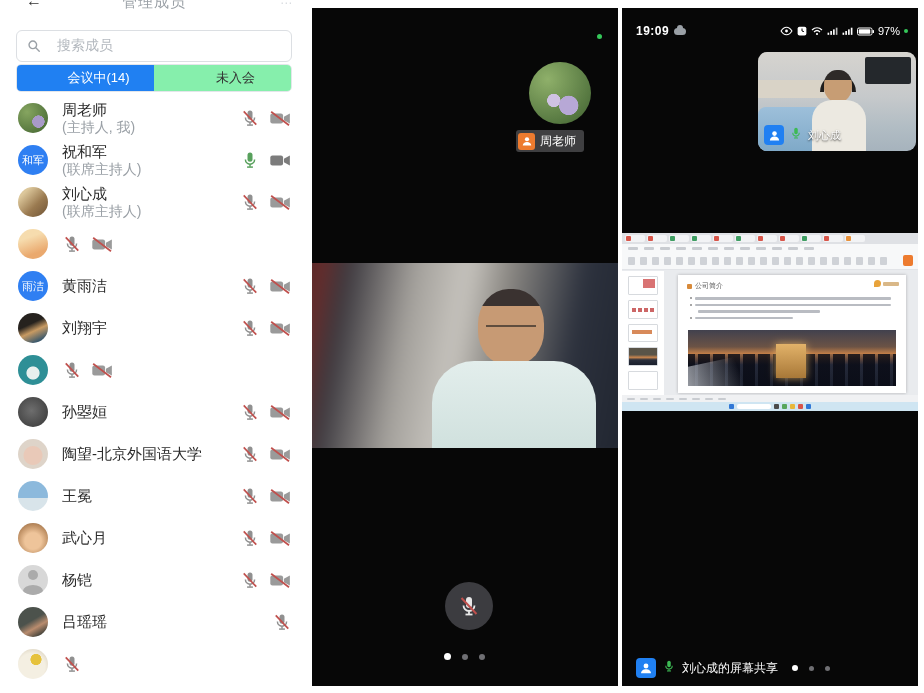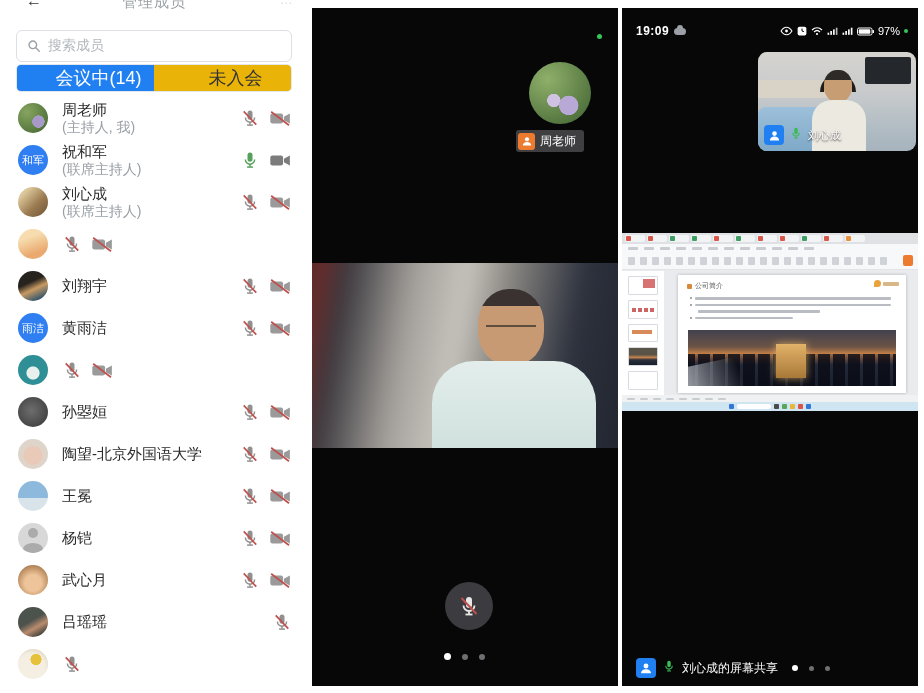--- a/index.html
+++ b/index.html
@@ -12,28 +12,28 @@
   #mid-panel   { left:312px; width:306px; background:#fff; }
   #right-panel { left:622px; width:296px; background:#fff; }
   .black-screen { position:absolute; left:0; top:8px; width:100%; height:678px; background:#070707; }
 
   
   .lp-header { position:absolute; top:0; left:0; width:100%; height:20px; overflow:hidden; }
   .lp-back { position:absolute; left:26px; top:-8px; font-size:16px; color:#333; }
   .lp-title { position:absolute; left:0; right:0; top:-7px; text-align:center; font-size:15px; color:#9aa0a6; letter-spacing:1px; }
   .lp-actions { position:absolute; right:14px; top:-4px; color:#d9dce0; font-size:12px; letter-spacing:2px; }
 
-  .search-box { position:absolute; left:16px; top:30px; width:276px; height:32px; border:1px solid #dcdfe3; border-radius:6px; display:flex; align-items:center; padding:0 10px; gap:7px; background:#fff; }
+  .search-box { position:absolute; left:16px; top:30px; width:276px; height:32px; border:1px solid #dcdfe3; border-radius:6px; display:flex; align-items:center; padding:0 10px; gap:16px; background:#fff; }
   .search-box svg { flex:0 0 auto; }
   .search-placeholder { font-size:14px; color:#b4b9bf; }
 
   .tabs { position:absolute; left:16px; top:64px; width:276px; height:28px; display:flex; border:1px solid #e3e6ea; border-radius:5px; overflow:hidden; }
-  .tab { flex:1; display:flex; align-items:center; justify-content:center; font-size:18px; cursor:pointer;padding-left:26px; }
+  .tab { flex:1; display:flex; align-items:center; justify-content:center; font-size:13px; cursor:pointer;padding-left:26px; }
   .tab.active { background:#2080f2; color:#fff; }
-  .tab.inactive { background:#eab308; color:#333;text-align:center; }
+  .tab.inactive { background:#86efac; color:#333;text-align:center; }
 
   .member-list { position:absolute; left:0; top:97px; width:100%; }
   .member-row { position:relative; height:42px; display:flex; align-items:center; padding:0 16px 0 18px; }
   .avatar { width:30px; height:30px; border-radius:50%; flex:0 0 auto; margin-right:14px; display:flex; align-items:center; justify-content:center; overflow:hidden; position:relative; }
   .avatar.initials { color:#fff; font-size:11px; }
   .member-text { flex:1; display:flex; flex-direction:column; justify-content:center; line-height:1.15; min-width:0; }
   .member-name { font-size:15px; color:#2a2a2a; white-space:nowrap; }
   .member-role { font-size:14px; color:#9aa0a6; margin-top:1px; }
   .row-icons { display:flex; align-items:center; gap:9px; }
   .row-icons .icon { display:flex; }
@@ -260,20 +260,46 @@
               <svg width="23" height="17" viewBox="0 0 26 20">
      <rect x="1" y="4" width="15" height="12" rx="2.5" fill="#9a9a9a"></rect>
      <path d="M17 8l7-4v12l-7-4z" fill="#9a9a9a"></path>
      <line x1="2" y1="2" x2="23" y2="18" stroke="#c0504d" stroke-width="2"></line>
    </svg>
             </span>
         </div>
       </div>
 
       <div class="member-row">
+        <span class="avatar av5 initials">雨洁</span>
+        <div class="member-text">
+          <span class="member-name">黄雨洁</span>
+
+        </div>
+        <div class="row-icons">
+          <span class="icon mic">
+              <svg width="20" height="20" viewBox="0 0 24 24">
+     <rect x="9" y="3" width="6" height="11" rx="3" fill="#909090"></rect>
+     <path d="M6.5 11.5a5.5 5.5 0 0 0 11 0" stroke="#909090" stroke-width="1.8" fill="none"></path>
+     <line x1="12" y1="17.5" x2="12" y2="20" stroke="#909090" stroke-width="1.8"></line>
+     <line x1="8.5" y1="20.5" x2="15.5" y2="20.5" stroke="#909090" stroke-width="1.8"></line>
+     <line x1="4.5" y1="4" x2="19.5" y2="20" stroke="#c0504d" stroke-width="2"></line>
+   </svg>
+            </span>
+          <span class="icon cam">
+              <svg width="23" height="17" viewBox="0 0 26 20">
+     <rect x="1" y="4" width="15" height="12" rx="2.5" fill="#9a9a9a"></rect>
+     <path d="M17 8l7-4v12l-7-4z" fill="#9a9a9a"></path>
+     <line x1="2" y1="2" x2="23" y2="18" stroke="#c0504d" stroke-width="2"></line>
+   </svg>
+            </span>
+        </div>
+      </div>
+
+      <div class="member-row">
         <span class="avatar av6"></span>
         <div class="member-text">
           <span class="member-name">刘翔宇</span>
 
         </div>
         <div class="row-icons">
           <span class="icon mic">
               <svg width="20" height="20" viewBox="0 0 24 24">
      <rect x="9" y="3" width="6" height="11" rx="3" fill="#909090"></rect>
      <path d="M6.5 11.5a5.5 5.5 0 0 0 11 0" stroke="#909090" stroke-width="1.8" fill="none"></path>
@@ -286,46 +312,20 @@
               <svg width="23" height="17" viewBox="0 0 26 20">
      <rect x="1" y="4" width="15" height="12" rx="2.5" fill="#9a9a9a"></rect>
      <path d="M17 8l7-4v12l-7-4z" fill="#9a9a9a"></path>
      <line x1="2" y1="2" x2="23" y2="18" stroke="#c0504d" stroke-width="2"></line>
    </svg>
             </span>
         </div>
       </div>
 
       <div class="member-row">
-        <span class="avatar av5 initials">雨洁</span>
-        <div class="member-text">
-          <span class="member-name">黄雨洁</span>
-
-        </div>
-        <div class="row-icons">
-          <span class="icon mic">
-              <svg width="20" height="20" viewBox="0 0 24 24">
-     <rect x="9" y="3" width="6" height="11" rx="3" fill="#909090"></rect>
-     <path d="M6.5 11.5a5.5 5.5 0 0 0 11 0" stroke="#909090" stroke-width="1.8" fill="none"></path>
-     <line x1="12" y1="17.5" x2="12" y2="20" stroke="#909090" stroke-width="1.8"></line>
-     <line x1="8.5" y1="20.5" x2="15.5" y2="20.5" stroke="#909090" stroke-width="1.8"></line>
-     <line x1="4.5" y1="4" x2="19.5" y2="20" stroke="#c0504d" stroke-width="2"></line>
-   </svg>
-            </span>
-          <span class="icon cam">
-              <svg width="23" height="17" viewBox="0 0 26 20">
-     <rect x="1" y="4" width="15" height="12" rx="2.5" fill="#9a9a9a"></rect>
-     <path d="M17 8l7-4v12l-7-4z" fill="#9a9a9a"></path>
-     <line x1="2" y1="2" x2="23" y2="18" stroke="#c0504d" stroke-width="2"></line>
-   </svg>
-            </span>
-        </div>
-      </div>
-
-      <div class="member-row">
         <span class="avatar av7"></span>
         <div class="row-icons">
           <span class="icon mic">
               <svg width="20" height="20" viewBox="0 0 24 24">
      <rect x="9" y="3" width="6" height="11" rx="3" fill="#909090"></rect>
      <path d="M6.5 11.5a5.5 5.5 0 0 0 11 0" stroke="#909090" stroke-width="1.8" fill="none"></path>
      <line x1="12" y1="17.5" x2="12" y2="20" stroke="#909090" stroke-width="1.8"></line>
      <line x1="8.5" y1="20.5" x2="15.5" y2="20.5" stroke="#909090" stroke-width="1.8"></line>
      <line x1="4.5" y1="4" x2="19.5" y2="20" stroke="#c0504d" stroke-width="2"></line>
    </svg>
@@ -412,49 +412,49 @@
               <svg width="23" height="17" viewBox="0 0 26 20">
      <rect x="1" y="4" width="15" height="12" rx="2.5" fill="#9a9a9a"></rect>
      <path d="M17 8l7-4v12l-7-4z" fill="#9a9a9a"></path>
      <line x1="2" y1="2" x2="23" y2="18" stroke="#c0504d" stroke-width="2"></line>
    </svg>
             </span>
         </div>
       </div>
 
       <div class="member-row">
+        <span class="avatar av11"></span>
+        <div class="member-text">
+          <span class="member-name">武心月</span>
+
+        </div>
+        <div class="row-icons">
+          <span class="icon mic">
+              <svg width="20" height="20" viewBox="0 0 24 24">
+     <rect x="9" y="3" width="6" height="11" rx="3" fill="#909090"></rect>
+     <path d="M6.5 11.5a5.5 5.5 0 0 0 11 0" stroke="#909090" stroke-width="1.8" fill="none"></path>
+     <line x1="12" y1="17.5" x2="12" y2="20" stroke="#909090" stroke-width="1.8"></line>
+     <line x1="8.5" y1="20.5" x2="15.5" y2="20.5" stroke="#909090" stroke-width="1.8"></line>
+     <line x1="4.5" y1="4" x2="19.5" y2="20" stroke="#c0504d" stroke-width="2"></line>
+   </svg>
+            </span>
+          <span class="icon cam">
+              <svg width="23" height="17" viewBox="0 0 26 20">
+     <rect x="1" y="4" width="15" height="12" rx="2.5" fill="#9a9a9a"></rect>
+     <path d="M17 8l7-4v12l-7-4z" fill="#9a9a9a"></path>
+     <line x1="2" y1="2" x2="23" y2="18" stroke="#c0504d" stroke-width="2"></line>
+   </svg>
+            </span>
+        </div>
+      </div>
+
+      <div class="member-row">
         <span class="avatar av12"></span>
         <div class="member-text">
           <span class="member-name">杨铠</span>
-
-        </div>
-        <div class="row-icons">
-          <span class="icon mic">
-              <svg width="20" height="20" viewBox="0 0 24 24">
-     <rect x="9" y="3" width="6" height="11" rx="3" fill="#909090"></rect>
-     <path d="M6.5 11.5a5.5 5.5 0 0 0 11 0" stroke="#909090" stroke-width="1.8" fill="none"></path>
-     <line x1="12" y1="17.5" x2="12" y2="20" stroke="#909090" stroke-width="1.8"></line>
-     <line x1="8.5" y1="20.5" x2="15.5" y2="20.5" stroke="#909090" stroke-width="1.8"></line>
-     <line x1="4.5" y1="4" x2="19.5" y2="20" stroke="#c0504d" stroke-width="2"></line>
-   </svg>
-            </span>
-          <span class="icon cam">
-              <svg width="23" height="17" viewBox="0 0 26 20">
-     <rect x="1" y="4" width="15" height="12" rx="2.5" fill="#9a9a9a"></rect>
-     <path d="M17 8l7-4v12l-7-4z" fill="#9a9a9a"></path>
-     <line x1="2" y1="2" x2="23" y2="18" stroke="#c0504d" stroke-width="2"></line>
-   </svg>
-            </span>
-        </div>
-      </div>
-
-      <div class="member-row">
-        <span class="avatar av11"></span>
-        <div class="member-text">
-          <span class="member-name">武心月</span>
 
         </div>
         <div class="row-icons">
           <span class="icon mic">
               <svg width="20" height="20" viewBox="0 0 24 24">
      <rect x="9" y="3" width="6" height="11" rx="3" fill="#909090"></rect>
      <path d="M6.5 11.5a5.5 5.5 0 0 0 11 0" stroke="#909090" stroke-width="1.8" fill="none"></path>
      <line x1="12" y1="17.5" x2="12" y2="20" stroke="#909090" stroke-width="1.8"></line>
      <line x1="8.5" y1="20.5" x2="15.5" y2="20.5" stroke="#909090" stroke-width="1.8"></line>
      <line x1="4.5" y1="4" x2="19.5" y2="20" stroke="#c0504d" stroke-width="2"></line>

